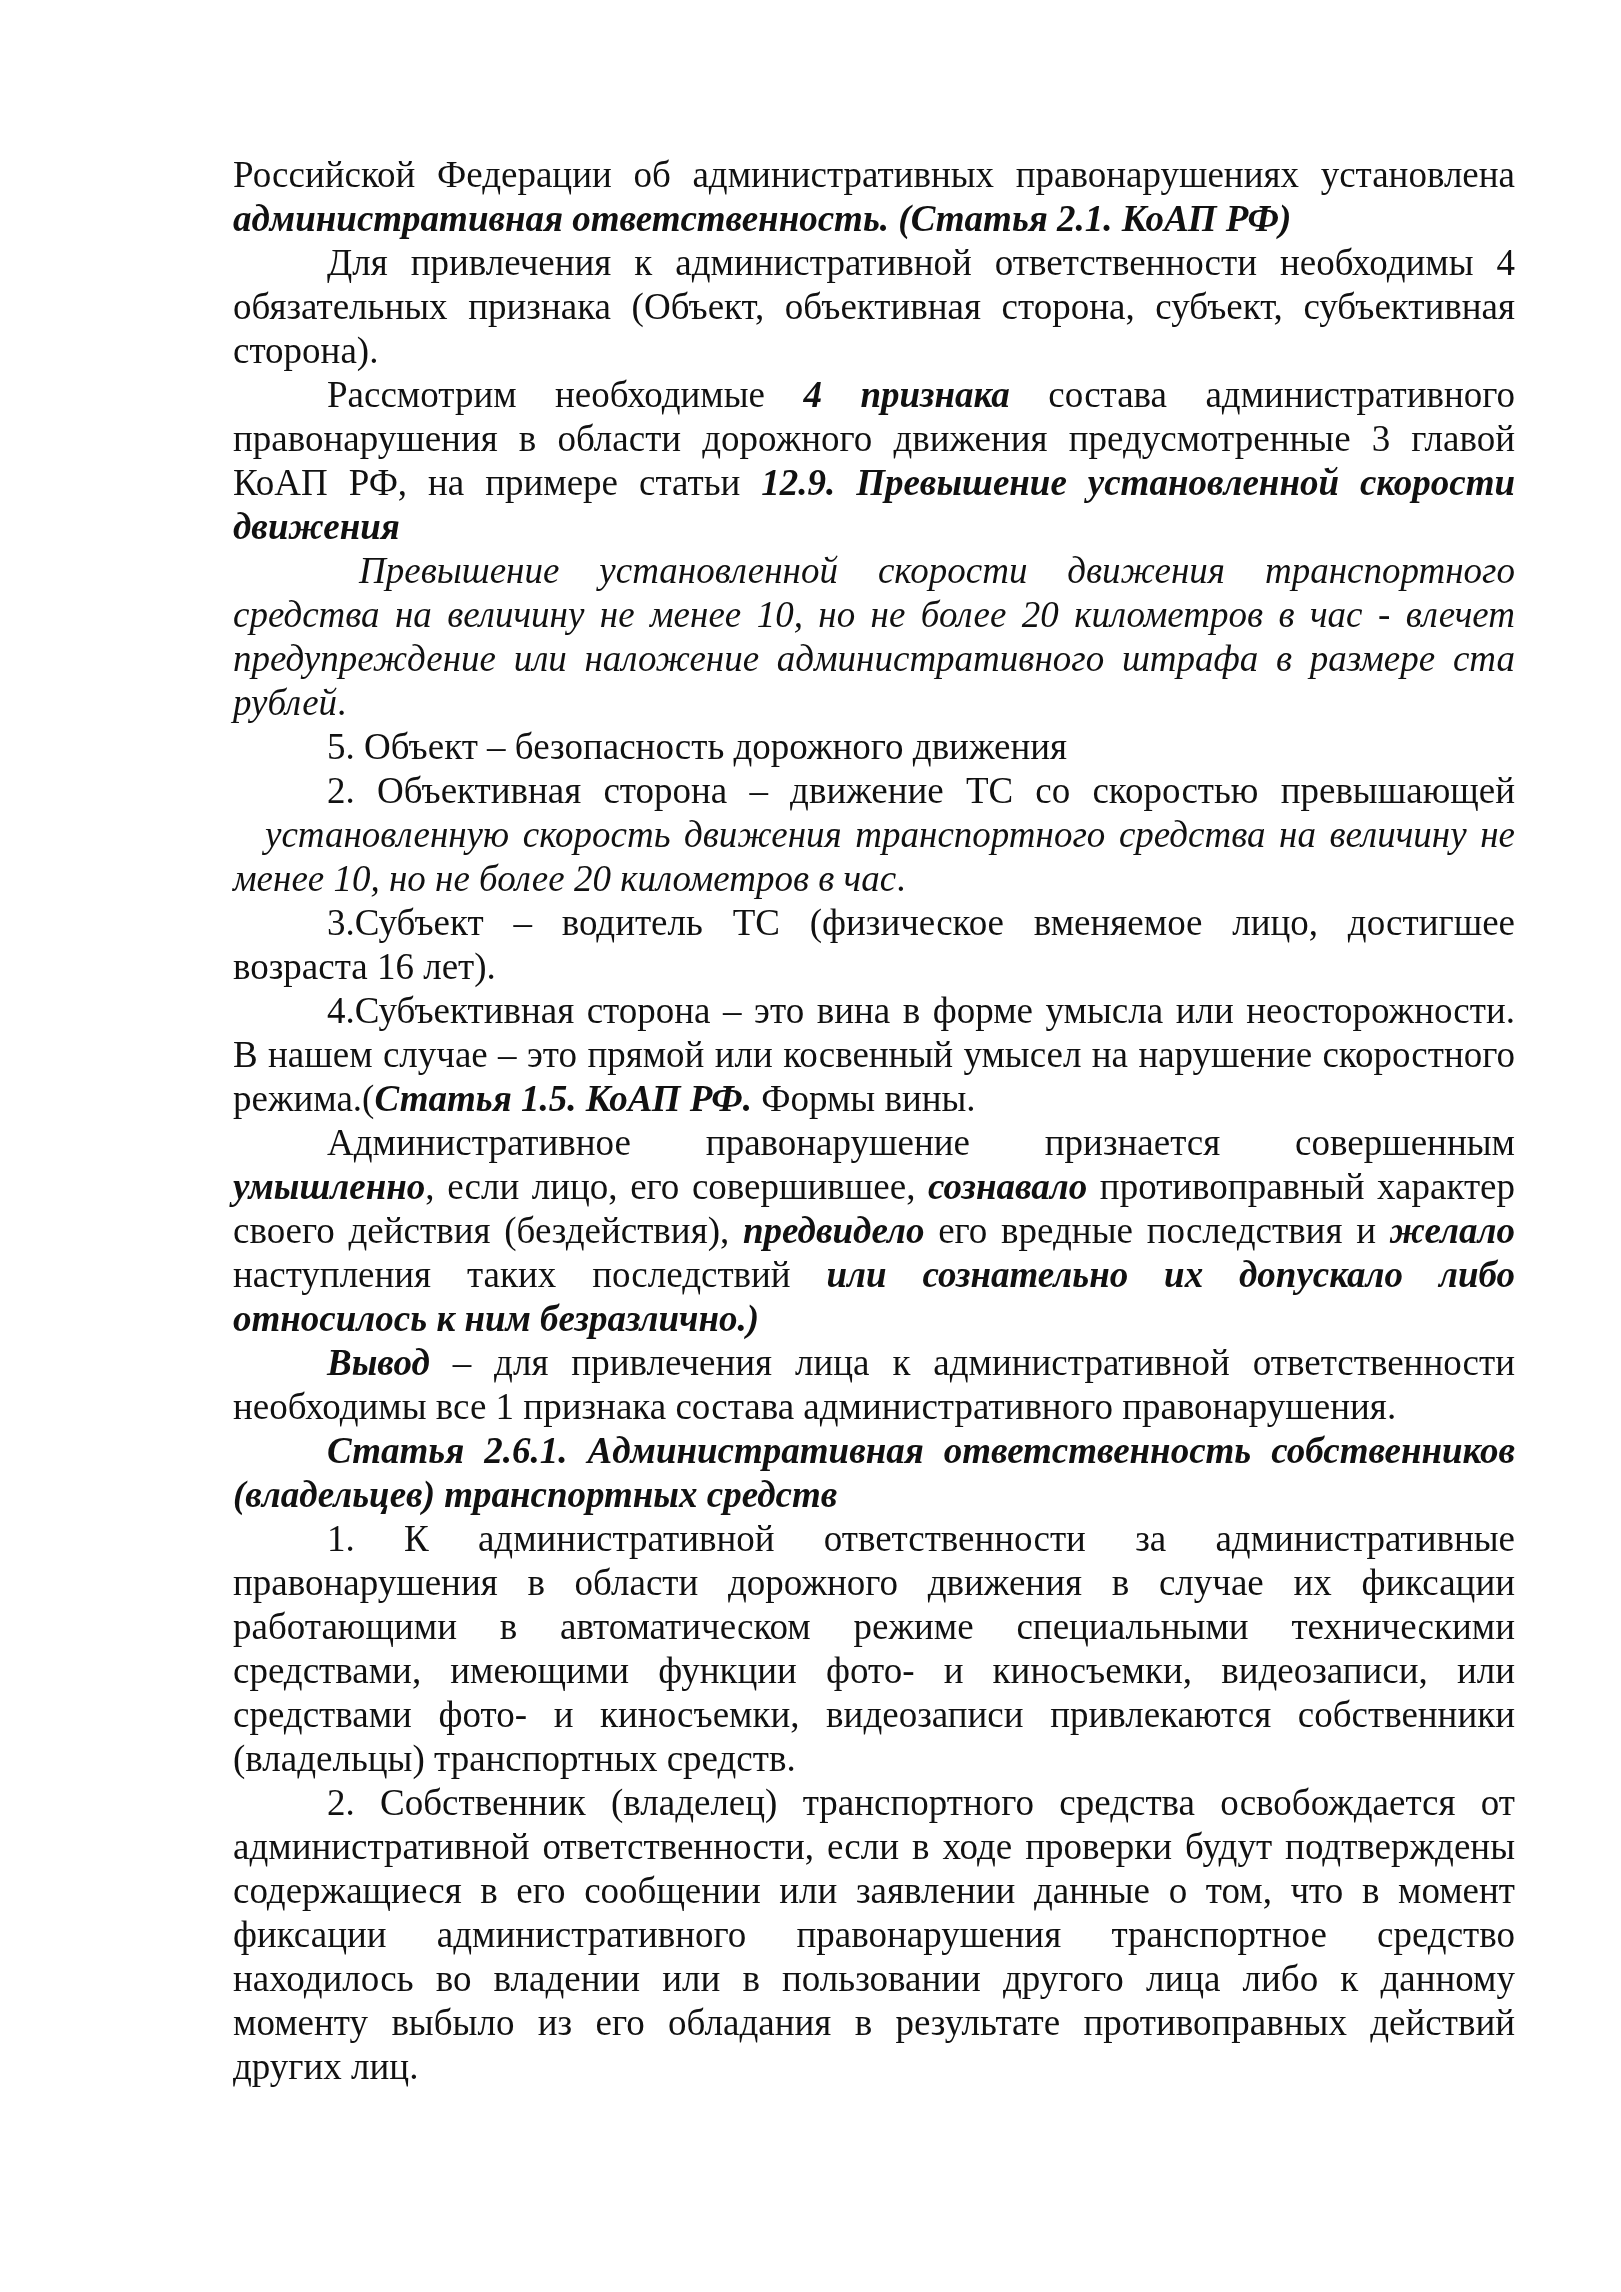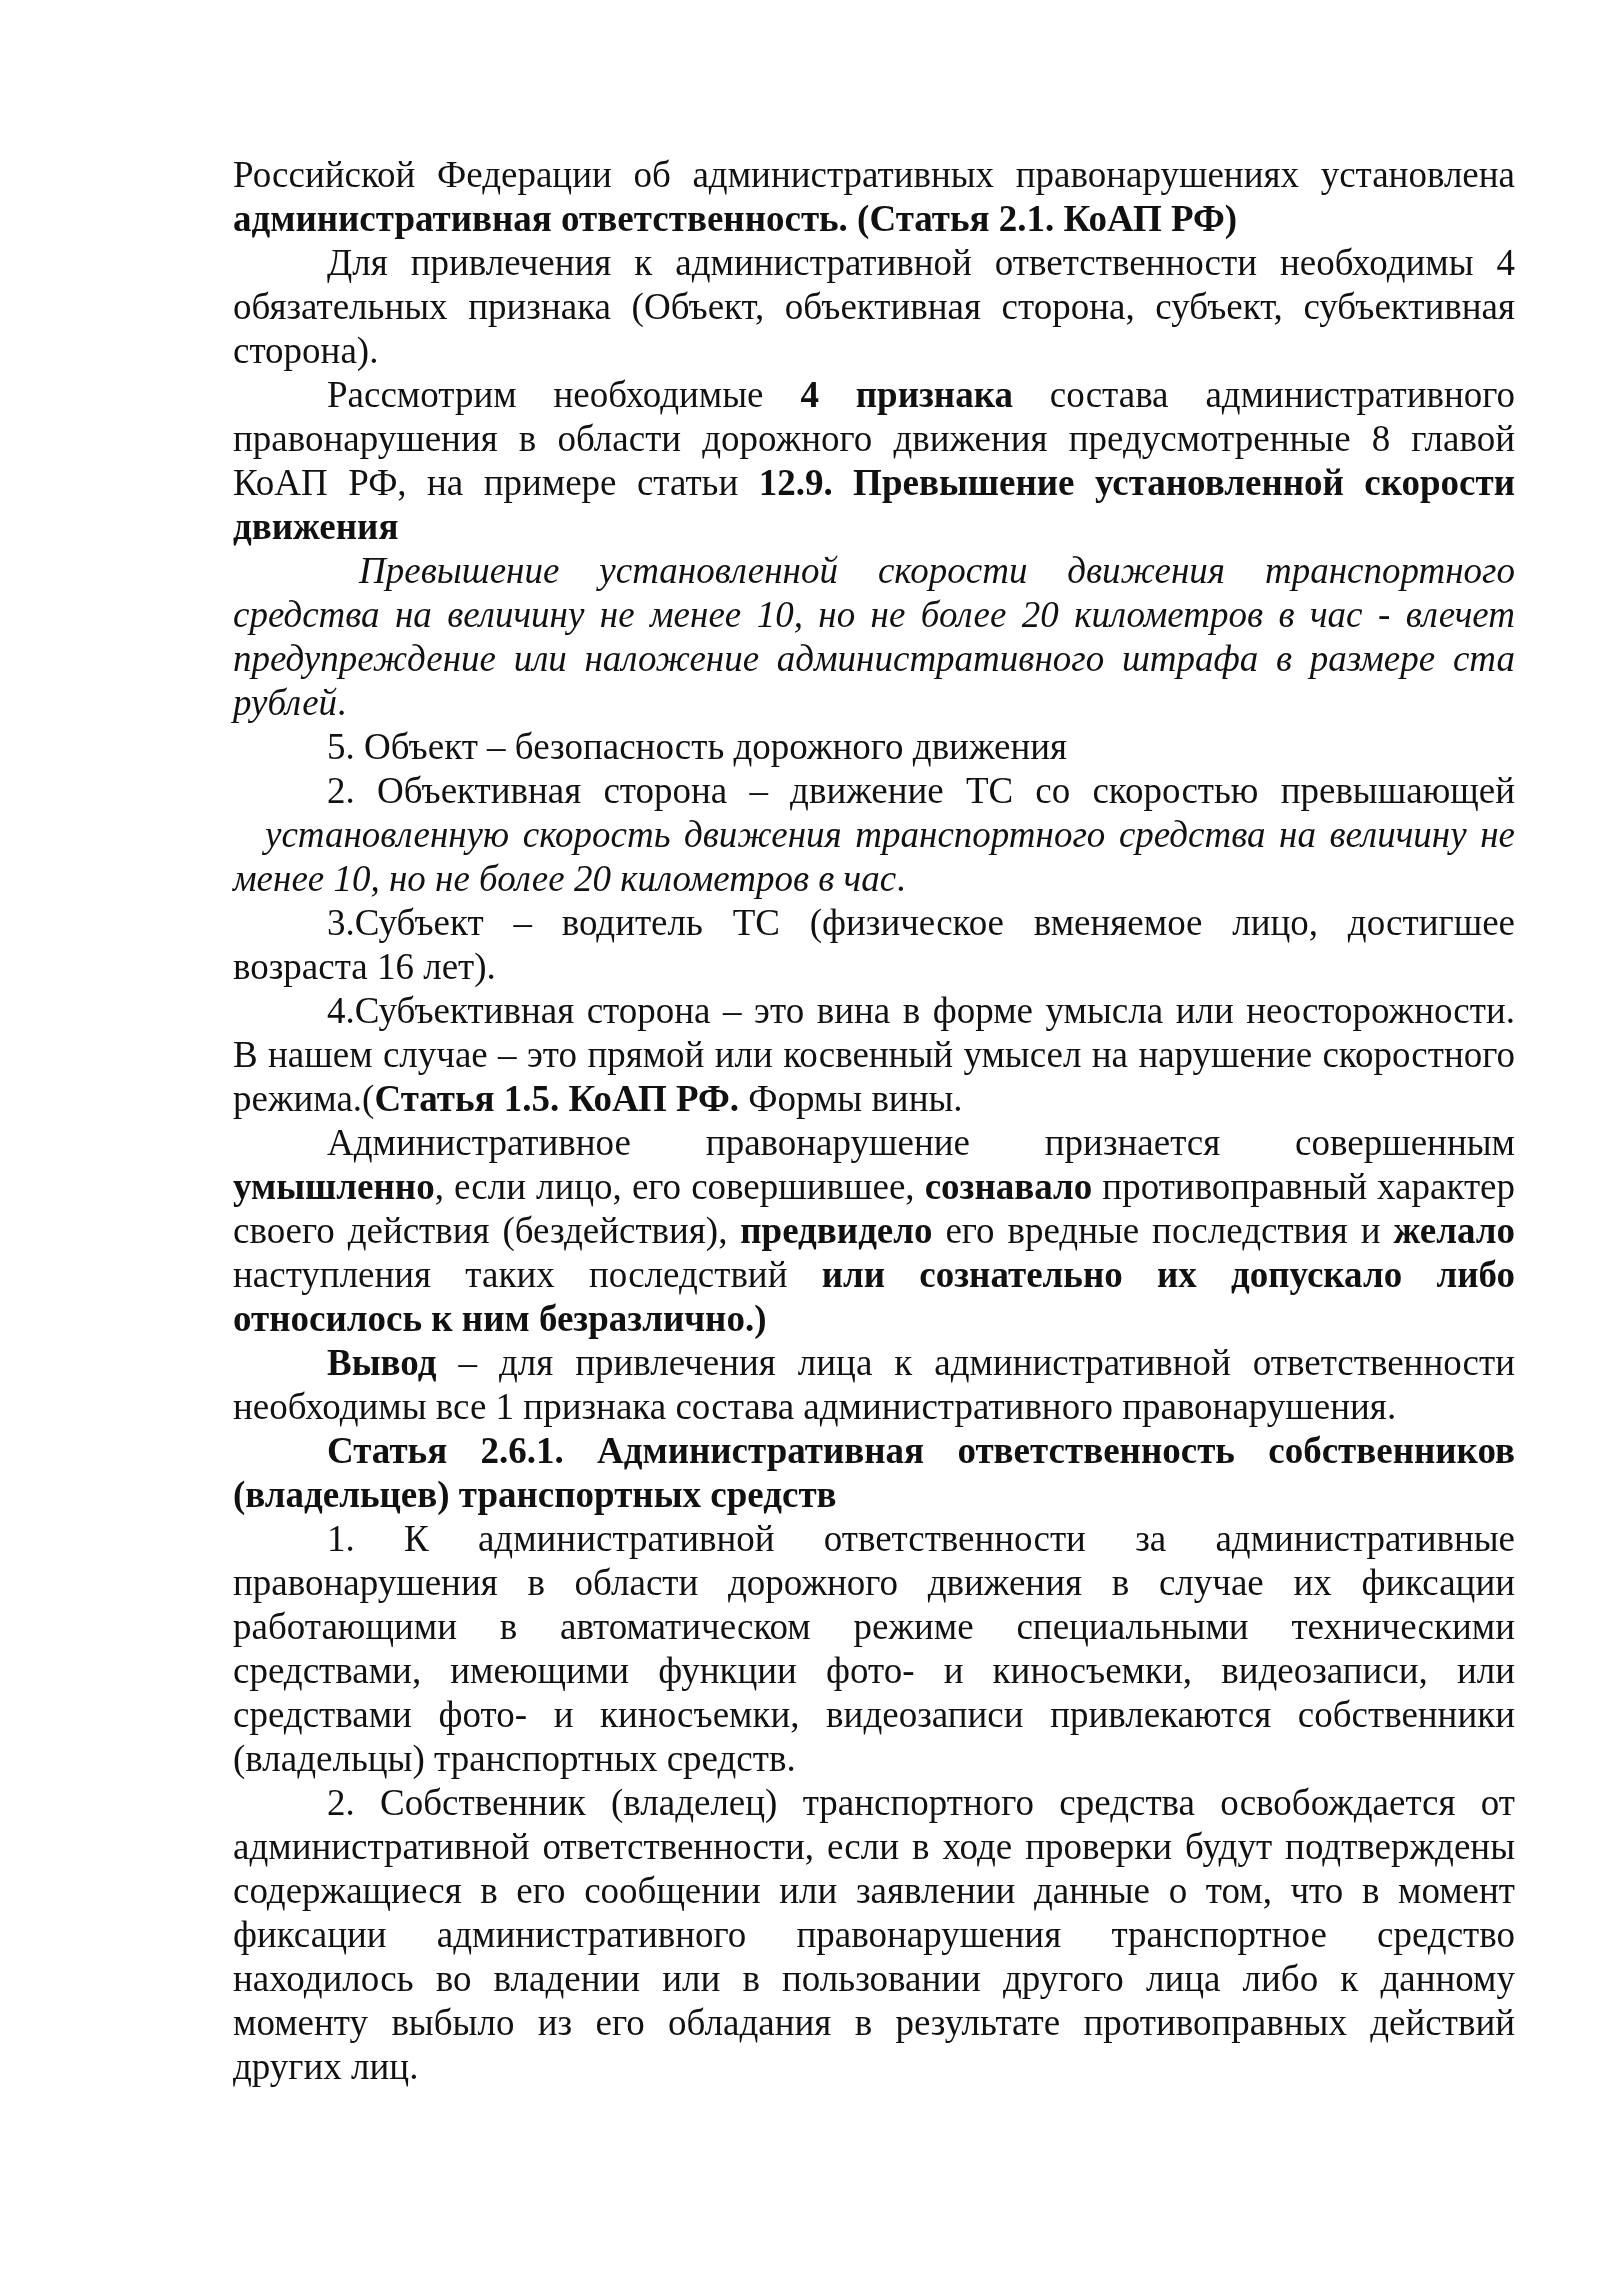--- a/index.html
+++ b/index.html
@@ -10,38 +10,38 @@
     top: 153px;
     width: 1282px;
     font-family: "Liberation Serif", "DejaVu Serif", serif;
     font-size: 37px;
     line-height: 44px;
     color: #111111;
     text-align: justify;
   }
   .page p { margin: 0; padding: 0; }
   .indent { text-indent: 94px; }
-  .b { font-weight: bold; }
+  .b { font-weight: bold; font-style: italic; }
   .i { font-style: italic; margin-left: 32px; }
 </style>
 </head>
 <body>
 
 <div class="page">
 
   <p>
     <span>Российской Федерации об административных правонарушениях установлена </span><span class="b">административная ответственность. (Статья 2.1. КоАП РФ)</span>
   </p>
 
   <p class="indent">
     <span>Для привлечения к административной ответственности необходимы 4 обязательных признака (Объект, объективная сторона, субъект, субъективная сторона).</span>
   </p>
 
   <p class="indent">
-    <span>Рассмотрим необходимые </span><span class="b">4 признака</span><span> состава административного правонарушения в области дорожного движения предусмотренные 8 главой КоАП РФ, на примере статьи </span><span class="b">12.9. Превышение установленной скорости движения</span>
+    <span>Рассмотрим необходимые </span><span class="b">4 признака</span><span> состава административного правонарушения в области дорожного движения предусмотренные 3 главой КоАП РФ, на примере статьи </span><span class="b">12.9. Превышение установленной скорости движения</span>
   </p>
 
   <p class="indent">
     <span class="i">Превышение установленной скорости движения транспортного средства на величину не менее 10, но не более 20 километров в час - влечет предупреждение или наложение административного штрафа в размере ста рублей</span><span>.</span>
   </p>
 
   <p class="indent">
     <span>5. Объект – безопасность дорожного движения</span>
   </p>
 

